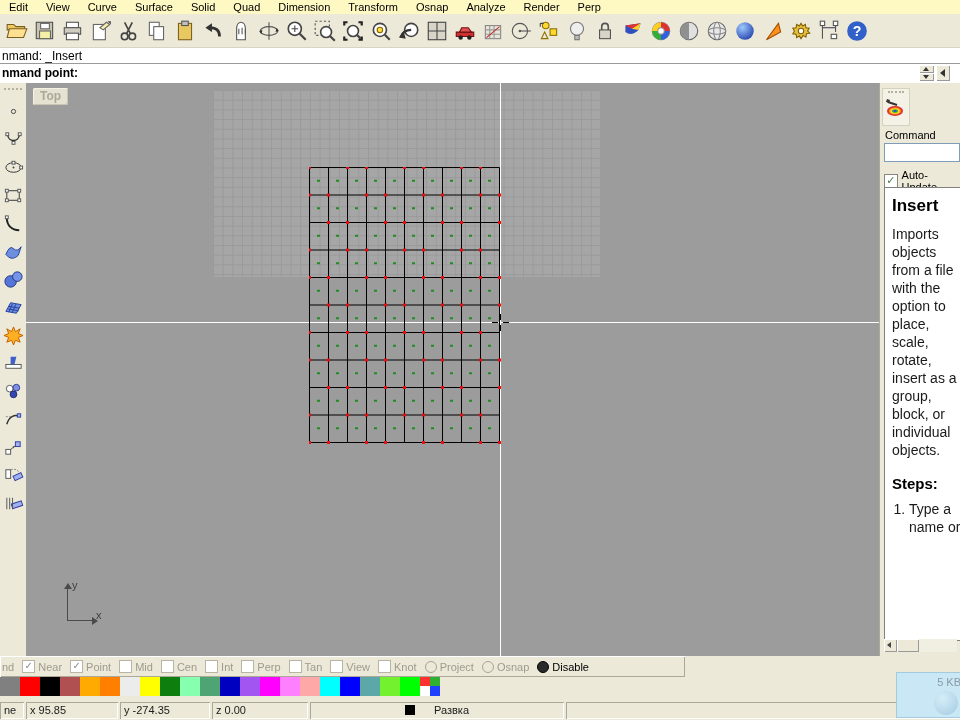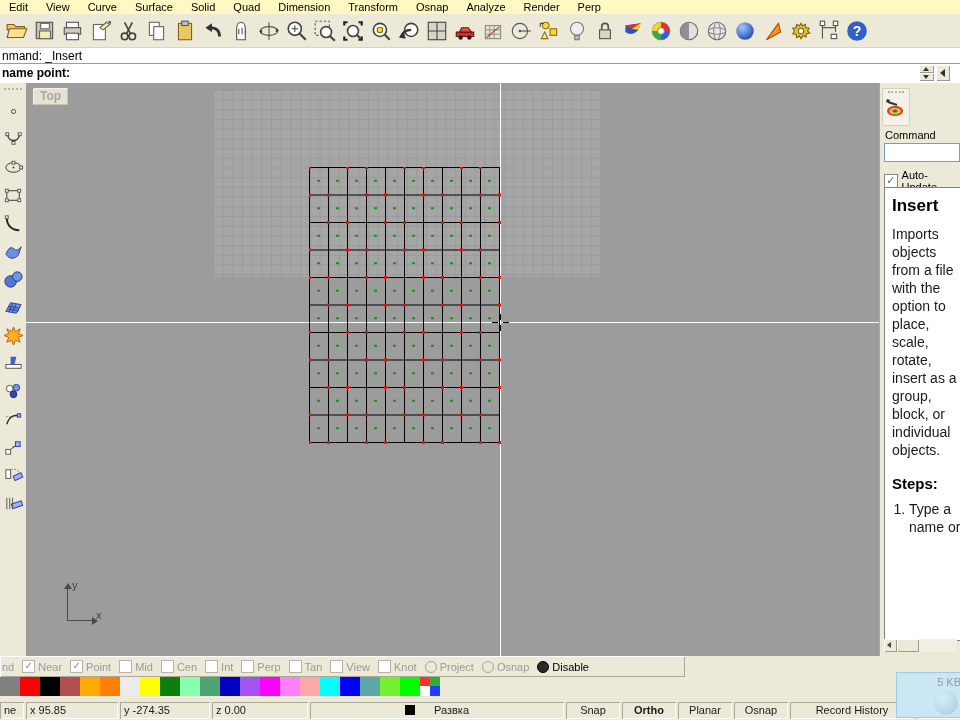--- a/index.html
+++ b/index.html
@@ -342,21 +342,21 @@
         <svg width="24" height="24" viewBox="0 0 22 22" xmlns="http://www.w3.org/2000/svg">
           <circle cx="11" cy="11" r="9" fill="#3060C8"></circle>
           <text x="11" y="16" font-size="13" font-weight="bold" fill="#FFF" text-anchor="middle">?</text>
         </svg>
       </div>
     </div>
 
   <div class="cmdarea">
     <div class="cmdline1">nmand: _Insert</div>
     <div class="cmdsep"></div>
-    <div class="cmdline2">name point:</div>
+    <div class="cmdline2">nmand point:</div>
     <div class="cmd-spin">
       <div class="spin-btn">
           <span class="tri-up"></span>
         </div>
       <div class="spin-btn">
           <span class="tri-down"></span>
         </div>
     </div>
     <div class="cmd-left-btn">
         <span class="tri-l"></span>
@@ -813,27 +813,20 @@
 
   <div class="statusbar">
     <div class="sb-field sb-cplane">ne</div>
     <div class="sb-field sb-x">x 95.85</div>
     <div class="sb-field sb-y">y -274.35</div>
     <div class="sb-field sb-z">z 0.00</div>
     <div class="sb-field sb-layer">
       <span class="chip" style="background: rgb(0, 0, 0);"></span>
       <span>Развка</span>
     </div>
-    <div style="display:flex">
-        <div class="sb-field sb-toggle" style="width: 46px;">Snap</div>
-        <div class="sb-field sb-toggle active" style="width: 46px;">Ortho</div>
-        <div class="sb-field sb-toggle" style="width: 46px;">Planar</div>
-        <div class="sb-field sb-toggle" style="width: 46px;">Osnap</div>
-        <div class="sb-field sb-toggle" style="width: 116px;">Record History</div>
-      </div>
     <div class="sb-field sb-fill"></div>
   </div>
 
   <div class="notif">
     <span>5 KB</span>
     <div class="globe"></div>
   </div>
 
 </div>
 

